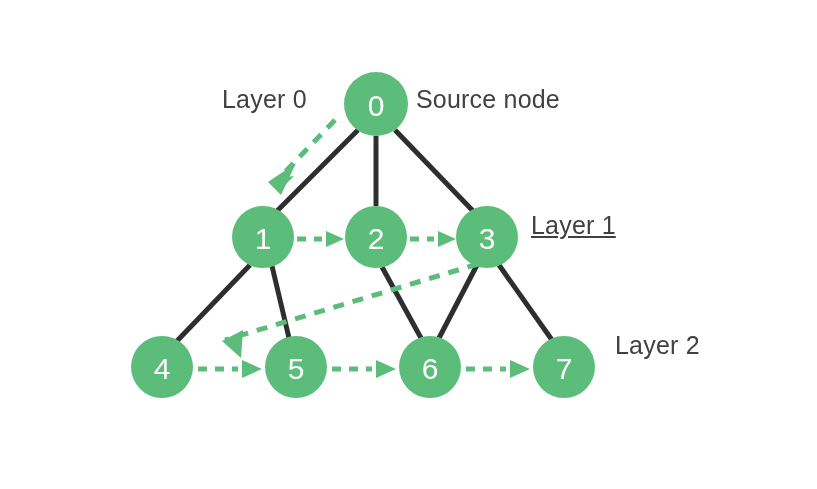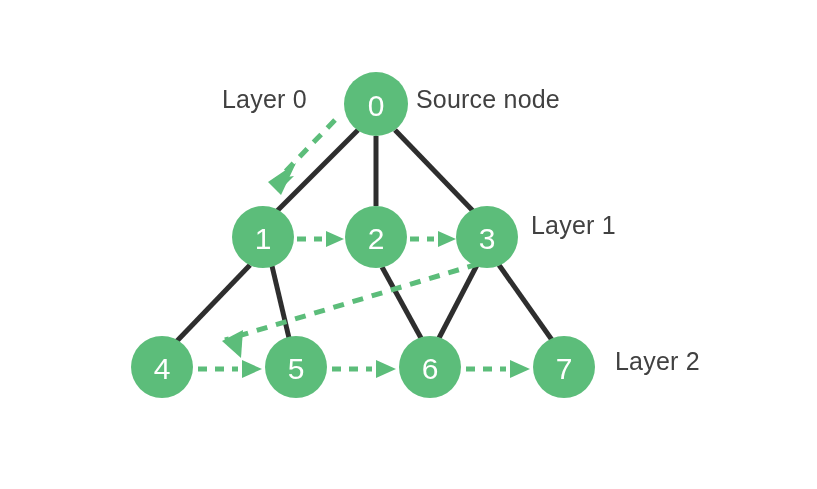--- a/index.html
+++ b/index.html
@@ -166,17 +166,17 @@
         <circle class="node-circle" cx="564" cy="367" r="31"></circle>
         <text class="node-label" x="564" y="368">7</text>
       </g>
     </g>
   </svg>
 
   <div class="annot-text" style="left:222px; top:85px;">Layer 0</div>
 
   <div class="annot-text" style="left:416px; top:85px;">Source node</div>
 
-  <div class="annot-text" style="left:531px; top:211px;">Layer 1</div>
+  <div class="annot-text" style="left:531px; top:211px;text-decoration:underline;">Layer 1</div>
 
-  <div class="annot-text" style="left:615px; top:347px;">Layer 2</div>
+  <div class="annot-text" style="left:615px; top:331px;">Layer 2</div>
 
 </div>
 
 </body></html>

